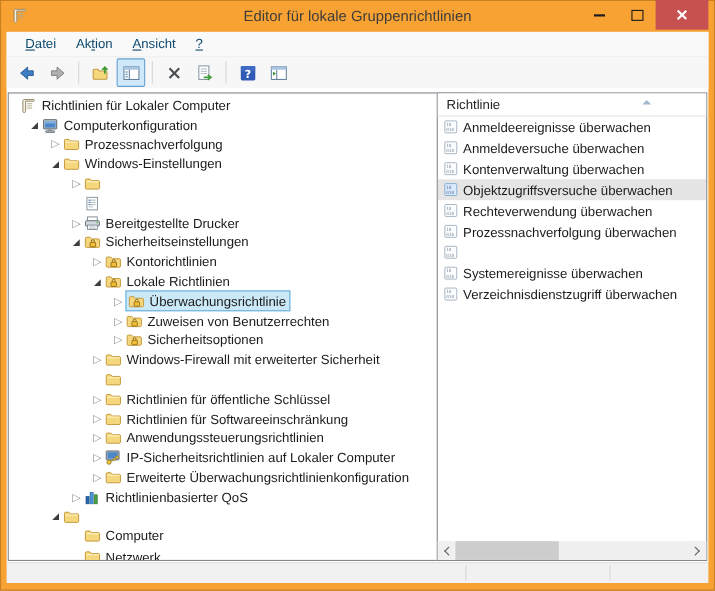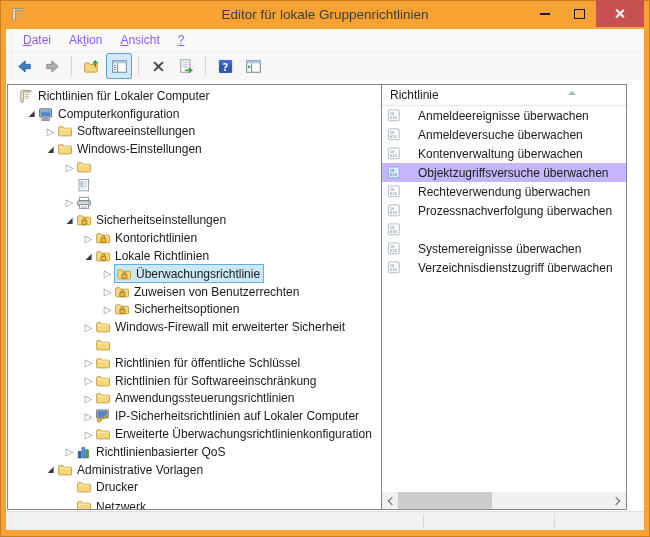--- a/index.html
+++ b/index.html
@@ -17,35 +17,35 @@
   .glyph-min{width:10px;height:2px;background:#1c1c1c;}
   .glyph-max{width:9px;height:8px;border:1.5px solid #1c1c1c;background:transparent;}
   .glyph-x{position:relative;width:11px;height:11px;}
   .glyph-x::before,.glyph-x::after{content:"";position:absolute;left:4.7px;top:0;width:1.7px;height:11px;background:#fff;}
   .glyph-x::before{transform:rotate(45deg);}
   .glyph-x::after{transform:rotate(-45deg);}
 
   
   #chrome{position:absolute;top:29px;left:6px;width:638px;height:51px;background:#f7f7f7;}
   #menubar{height:22px;display:flex;align-items:center;padding-left:8px;border-bottom:1px solid #efefef;background:#f9f9f9;}
-  .menu-item{padding:0 9px;font-size:12px;color:#8b5cf6;height:22px;line-height:22px;}
+  .menu-item{padding:0 9px;font-size:12px;color:#0c4a6e;height:22px;line-height:22px;}
   .menu-item u{text-decoration:underline;}
   #toolbar{height:28px;display:flex;align-items:center;padding-left:4px;background:#f7f7f7;border-bottom:1px solid #d9d9d9;}
   .tbtn{width:24px;height:24px;margin:0 1px;display:flex;align-items:center;justify-content:center;border:1px solid transparent;}
   .tbtn .icon{width:17px;height:17px;}
   .tbtn.pressed{background:#cfe8fa;border:1px solid #66a0d0;border-radius:2px;}
   .tsep{width:1px;height:20px;background:#d6d6d6;margin:0 5px;}
   .icon{display:inline-block;}
   .icon svg{width:100%;height:100%;display:block;}
 
   
   #workspace{position:absolute;top:80px;left:6px;width:638px;height:431px;background:#fff;}
   .pane{position:absolute;top:4px;height:426px;background:#fff;border:1px solid #82878d;box-sizing:border-box;}
   #tree-pane{left:1px;width:425px;}
-  #list-pane{left:375px;width:246px;text-decoration:underline;}
+  #list-pane{left:391px;width:246px;text-decoration:underline;}
 
   
   #tree-rows{position:absolute;left:0;top:0;right:17px;bottom:0;overflow:hidden;padding-top:2px;}
   .trow{display:flex;align-items:center;height:17.8px;font-size:12px;color:#1b1b1b;white-space:nowrap;}
   .exp{width:13px;flex:0 0 13px;display:flex;align-items:center;justify-content:center;}
   .exp.col{font-size:10px;color:#8f8f8f;}
   .exp.open{font-size:8px;color:#3d3d3d;}
   .ticon{width:16px;height:16px;flex:0 0 16px;}
   .tlabel{padding-left:4px;}
   .selbox{display:inline-flex;align-items:center;height:17px;background:#cbe8f6;border:1px solid #66aede;padding-right:3px;}
@@ -62,23 +62,23 @@
   .chev.down{transform:rotate(45deg);margin-bottom:3px;}
   .chev.left{transform:rotate(135deg);margin-left:3px;}
   .chev.right{transform:rotate(-45deg);margin-right:3px;}
 
   
   #list-header{position:absolute;left:0;top:0;right:0;height:20px;border-bottom:1px solid #e4e4e4;background:#fff;}
   #list-header-label{position:absolute;left:8px;top:0;height:20px;line-height:20px;font-size:12px;color:#1f1f1f;}
   .sort-tri{position:absolute;left:186px;top:6px;width:0;height:0;border-left:4px solid transparent;border-right:4px solid transparent;border-bottom:4px solid #a3b8cb;}
   #list-rows{position:absolute;left:0;right:0;top:21px;bottom:17px;overflow:hidden;}
   .lrow{display:flex;align-items:center;height:19px;font-size:12px;color:#1b1b1b;padding-left:5px;white-space:nowrap;}
-  .lrow.lsel{background:#c4b5fd;}
+  .lrow.lsel{background:#e5e5e5;}
   .licon{width:14px;height:15px;flex:0 0 14px;}
-  .llabel{padding-left:4px;margin-left:13px;}
+  .llabel{padding-left:4px;}
 
   
   #statusbar{position:absolute;top:511px;left:6px;width:638px;height:19px;background:#f1f1f1;border-top:1px solid #e0e0e0;box-sizing:border-box;}
   .status-sep{position:absolute;top:2px;width:1px;height:14px;background:#d8d8d8;}
 </style>
 </head>
 <body>
 
 <div id="window">
 
@@ -210,21 +210,21 @@
             <span class="tlabel">Computerkonfiguration</span>
           </div>
           <div class="trow" style="padding-left: 36px;">
             <span class="exp col">▷</span>
             <span class="icon ticon">
               <svg viewBox="0 0 16 16">
                 <path d="M1.6 4.6c0-.5.4-.9.9-.9h3.2l1.5 1.5h6.4c.5 0 .9.4.9.9v5.9c0 .5-.4.9-.9.9H2.5c-.5 0-.9-.4-.9-.9z" fill="#f5d77e" stroke="#c49a3f" stroke-width="0.9"></path>
                 <path d="M2.4 6.2h11.2" stroke="#fdeeb5" stroke-width="1.1"></path>
               </svg>
             </span>
-            <span class="tlabel">Softwareeinstellungen</span>
+            <span class="tlabel">Prozessnachverfolgung</span>
           </div>
           <div class="trow" style="padding-left: 36px;">
             <span class="exp open">◢</span>
             <span class="icon ticon">
               <svg viewBox="0 0 16 16">
                 <path d="M1.6 4.6c0-.5.4-.9.9-.9h3.2l1.5 1.5h6.4c.5 0 .9.4.9.9v5.9c0 .5-.4.9-.9.9H2.5c-.5 0-.9-.4-.9-.9z" fill="#f5d77e" stroke="#c49a3f" stroke-width="0.9"></path>
                 <path d="M2.4 6.2h11.2" stroke="#fdeeb5" stroke-width="1.1"></path>
               </svg>
             </span>
             <span class="tlabel">Windows-Einstellungen</span>
@@ -252,20 +252,21 @@
             <span class="exp col">▷</span>
             <span class="icon ticon">
               <svg viewBox="0 0 16 16">
                 <rect x="3.6" y="2.2" width="8.8" height="3.8" fill="#fff" stroke="#79838c" stroke-width="0.8"></rect>
                 <rect x="1.7" y="5.7" width="12.6" height="4.8" rx="0.8" fill="#d2d9de" stroke="#68727c" stroke-width="0.9"></rect>
                 <circle cx="12.4" cy="7.2" r="0.8" fill="#63b85c"></circle>
                 <rect x="3.6" y="9.6" width="8.8" height="4" fill="#fff" stroke="#79838c" stroke-width="0.8"></rect>
                 <path d="M5 11.2h6M5 12.6h6" stroke="#aab4bd" stroke-width="0.7"></path>
               </svg>
             </span>
+            <span class="tlabel">Bereitgestellte Drucker</span>
           </div>
           <div class="trow" style="padding-left: 55px;">
             <span class="exp open">◢</span>
             <span class="icon ticon">
               <svg viewBox="0 0 16 16">
                 <path d="M1.6 4.6c0-.5.4-.9.9-.9h3.2l1.5 1.5h6.4c.5 0 .9.4.9.9v5.9c0 .5-.4.9-.9.9H2.5c-.5 0-.9-.4-.9-.9z" fill="#f5d77e" stroke="#c49a3f" stroke-width="0.9"></path>
                 <path d="M7.1 8.4V7.2c0-1.7 2.6-1.7 2.6 0v1.2" fill="none" stroke="#8e6d17" stroke-width="0.9"></path>
                 <rect x="5.9" y="8.4" width="5" height="4" rx="0.6" fill="#f4bd34" stroke="#8e6d17" stroke-width="0.8"></rect>
               </svg>
             </span>
@@ -412,31 +413,30 @@
             <span class="tlabel">Richtlinienbasierter QoS</span>
           </div>
           <div class="trow" style="padding-left: 36px;">
             <span class="exp open">◢</span>
             <span class="icon ticon">
               <svg viewBox="0 0 16 16">
                 <path d="M1.6 4.6c0-.5.4-.9.9-.9h3.2l1.5 1.5h6.4c.5 0 .9.4.9.9v5.9c0 .5-.4.9-.9.9H2.5c-.5 0-.9-.4-.9-.9z" fill="#f5d77e" stroke="#c49a3f" stroke-width="0.9"></path>
                 <path d="M2.4 6.2h11.2" stroke="#fdeeb5" stroke-width="1.1"></path>
               </svg>
             </span>
-            <span class="tlabel">Administrative Vorlagen</span>
           </div>
           <div class="trow" style="padding-left: 55px;">
             <span class="exp col"></span>
             <span class="icon ticon">
               <svg viewBox="0 0 16 16">
                 <path d="M1.6 4.6c0-.5.4-.9.9-.9h3.2l1.5 1.5h6.4c.5 0 .9.4.9.9v5.9c0 .5-.4.9-.9.9H2.5c-.5 0-.9-.4-.9-.9z" fill="#f5d77e" stroke="#c49a3f" stroke-width="0.9"></path>
                 <path d="M2.4 6.2h11.2" stroke="#fdeeb5" stroke-width="1.1"></path>
               </svg>
             </span>
-            <span class="tlabel">Drucker</span>
+            <span class="tlabel">Computer</span>
           </div>
           <div class="trow" style="padding-left: 55px; align-items: flex-end;">
             <span class="exp col"></span>
             <span class="icon ticon">
               <svg viewBox="0 0 16 16">
                 <path d="M1.6 4.6c0-.5.4-.9.9-.9h3.2l1.5 1.5h6.4c.5 0 .9.4.9.9v5.9c0 .5-.4.9-.9.9H2.5c-.5 0-.9-.4-.9-.9z" fill="#f5d77e" stroke="#c49a3f" stroke-width="0.9"></path>
                 <path d="M2.4 6.2h11.2" stroke="#fdeeb5" stroke-width="1.1"></path>
               </svg>
             </span>
             <span class="tlabel">Netzwerk</span>

